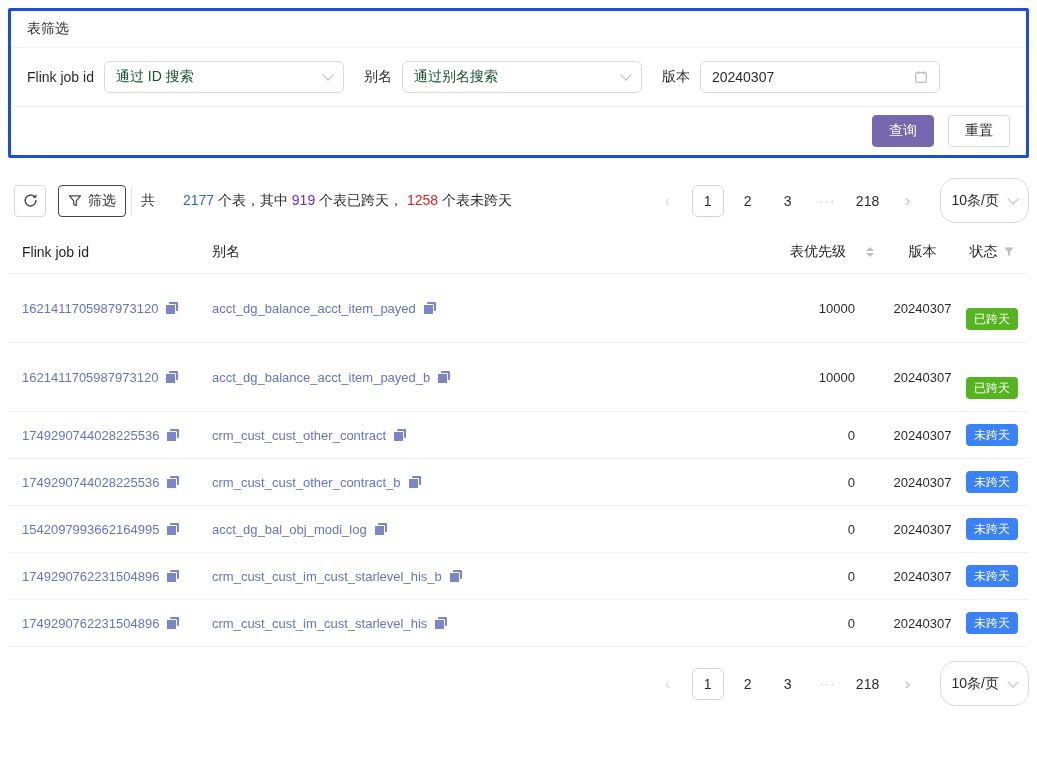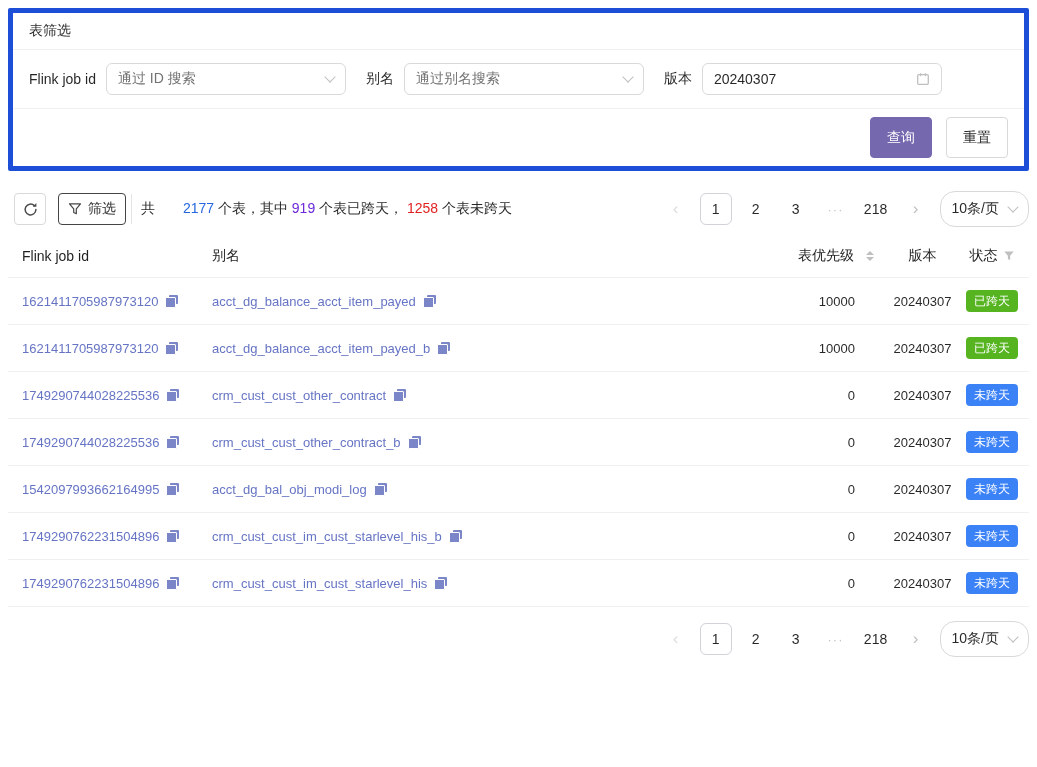--- a/index.html
+++ b/index.html
@@ -1,31 +1,31 @@
 <!DOCTYPE html>
 <html><head>
 <meta charset="utf-8">
 <style>
   * { margin:0; padding:0; box-sizing:border-box; }
   html,body { width:1037px; height:767px; }
   body { background:#fff; font-family:"Liberation Sans","DejaVu Sans",sans-serif; font-size:14px; color:rgba(0,0,0,.85); overflow:hidden; }
   button { font-family:inherit; }
 
   
-  .filter-card { margin:8px 8px 0; border:5px solid #1d4ed8; border-radius:2px; background:#fff; }
+  .filter-card { margin:8px 8px 0; border:3px solid #1d4ed8; border-radius:2px; background:#fff; }
   .card-title { padding:9px 16px; font-size:14px; color:rgba(0,0,0,.85); }
   .fields-row { border-top:1px solid #f0f0f0; padding:13px 16px; display:flex; align-items:center; }
   .field { display:flex; align-items:center; margin-right:20px; }
   .field:last-child { margin-right:0; }
   .field-label { margin-right:10px; white-space:nowrap; }
   .select-box, .date-box { width:240px; height:32px; border:1px solid #d9d9d9; border-radius:6px; background:#fff; display:flex; align-items:center; justify-content:space-between; padding:0 11px; cursor:pointer; }
-  .placeholder { color:#737373; overflow:hidden; white-space:nowrap; }
+  .placeholder { color:#14532d; overflow:hidden; white-space:nowrap; }
   .chev-down { width:8px; height:8px; border-right:1.4px solid #bfbfbf; border-bottom:1.4px solid #bfbfbf; transform:rotate(45deg); margin-top:-4px; flex:none; }
   .actions-row { border-top:1px solid #f0f0f0; padding:8px 16px; display:flex; justify-content:flex-end; gap:14px; }
-  .btn { height:41px; padding:0 16px; border-radius:4px; border:1px solid #d9d9d9; background:#fff; color:rgba(0,0,0,.85); font-size:14px; cursor:pointer; }
+  .btn { height:32px; padding:0 16px; border-radius:4px; border:1px solid #d9d9d9; background:#fff; color:rgba(0,0,0,.85); font-size:14px; cursor:pointer; }
   .btn-primary { background:#7568af; border-color:#7568af; color:#fff; }
 
   
   .toolbar { margin:20px 8px 0 14px; display:flex; align-items:center; }
   .icon-btn { width:32px; height:32px; border:1px solid #d9d9d9; border-radius:4px; background:#fff; display:flex; align-items:center; justify-content:center; cursor:pointer; flex:none; }
   .filter-btn { margin-left:12px; height:32px; padding:0 9px; border:1px solid #454545; border-radius:4px; background:#fff; display:flex; align-items:center; gap:6px; font-size:14px; cursor:pointer; color:rgba(0,0,0,.85);text-align:right; }
   .v-divider { width:1px; height:30px; background:#e4e4e4; margin:0 5px; flex:none; }
   .summary { margin-left:4px; white-space:nowrap; }
   .c-blue { color:#2667e0;margin-left:24px; }
   .c-green { color:#6d28d9; }
@@ -33,44 +33,44 @@
   .spacer { flex:1; }
 
   
   .pagination { display:flex; align-items:center; }
   .page-item { min-width:32px; height:32px; padding:0 4px; margin-left:8px; display:flex; align-items:center; justify-content:center; border-radius:6px; cursor:pointer; font-size:14px; color:rgba(0,0,0,.85); }
   .pagination .page-item:first-child { margin-left:0; }
   .page-item.active { border:1px solid #d2d2d9; }
   .page-chev { color:#bfbfbf; font-size:17px; }
   .page-chev.disabled { color:#dcdcdc; cursor:default; }
   .page-ellipsis { color:#c3c3c3; letter-spacing:1px; font-size:13px; }
-  .size-select { height:36px; margin-left:8px; border:1px solid #d9d9d9; border-radius:15px; background:#fff; padding:0 11px; display:flex; align-items:center; gap:10px; cursor:pointer; white-space:nowrap; }
+  .size-select { height:45px; margin-left:16px; border:1px solid #d9d9d9; border-radius:15px; background:#fff; padding:0 11px; display:flex; align-items:center; gap:10px; cursor:pointer; white-space:nowrap; }
 
   
   .data-table { width:1021px; margin:8px 8px 0; border-collapse:collapse; table-layout:fixed; }
   .data-table th { font-weight:500; color:rgba(0,0,0,.88); text-align:left; padding:12px 8px; border-bottom:1px solid #f0f0f0; font-size:14px; }
   .data-table td { padding:12px 8px; border-bottom:1px solid #f0f0f0; font-size:13px; color:rgba(0,0,0,.85); }
   .col-id { width:196px; }
   th.col-id, td.col-id { padding-left:14px; }
   .col-alias { width:536px; }
   .col-priority { width:150px; }
-  th.col-priority .th-inner { display:flex; align-items:center; justify-content:flex-end; gap:12px; padding-right:8px; }
+  th.col-priority .th-inner { display:flex; align-items:center; justify-content:flex-end; gap:20px; padding-right:8px; }
   td.col-priority { text-align:right; padding-right:35px; }
   .col-version { width:65px; text-align:center; }
   th.col-version, td.col-version { padding-left:0; padding-right:0; text-align:center; }
   .col-status { width:74px; text-align:center; }
   th.col-status { padding-left:0; padding-right:0; }
   th.col-status .th-inner { display:flex; align-items:center; justify-content:center; gap:5px; }
   td.col-status { padding-left:0; padding-right:0; }
   .link { color:#6674c4; cursor:pointer; }
   .copy-icon { position:relative; width:13px; height:13px; display:inline-block; margin-left:7px; vertical-align:-2px; cursor:pointer; }
   .copy-icon::before { content:""; position:absolute; top:0; right:0; width:9px; height:9px; background:#7b86c9; border-radius:1px; }
   .copy-icon::after { content:""; position:absolute; bottom:0; left:0; width:9px; height:9px; background:#7b86c9; border:1.5px solid #fff; border-radius:1px; }
   .badge { display:inline-block; padding:2px 8px; border-radius:4px; font-size:12px; line-height:18px; color:#fff; white-space:nowrap; }
-  .badge.success { background:#55b41f; }
+  .badge.success { background:#55b41f;margin-top:22px; }
   .badge.error { background:#3b82f6; }
   .sort-icon { display:inline-flex; flex-direction:column; gap:2px; }
   .caret { width:0; height:0; border-left:4px solid transparent; border-right:4px solid transparent; }
   .caret.up { border-bottom:4px solid #bfbfbf; }
   .caret.down { border-top:4px solid #bfbfbf; }
 
   .bottom-bar { margin:14px 8px 0; display:flex; justify-content:flex-end; }
 </style>
 </head>
 <body>

